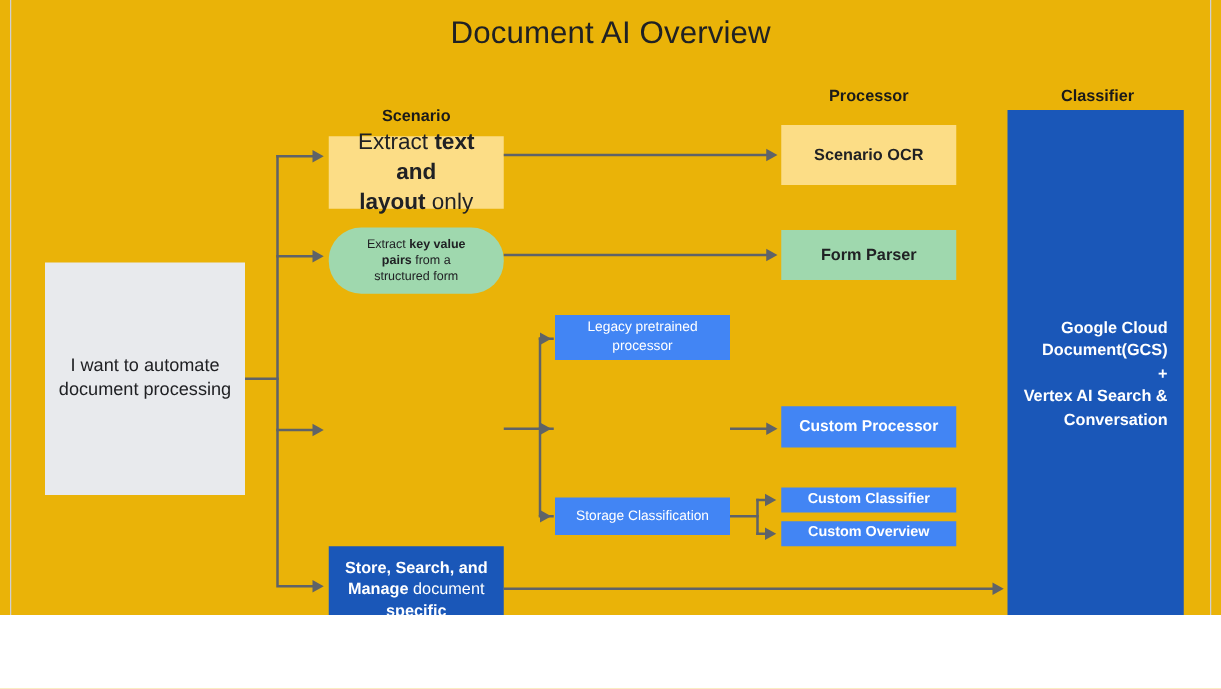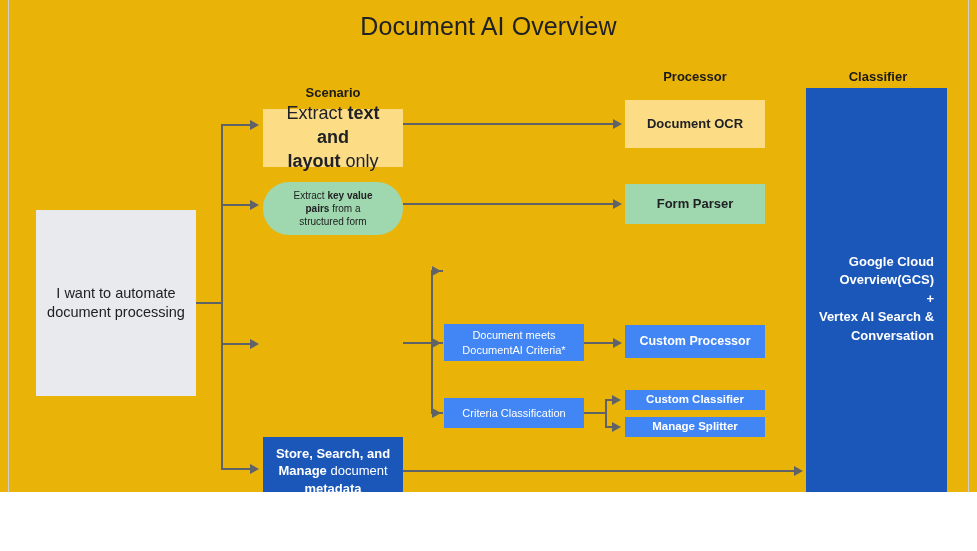--- a/index.html
+++ b/index.html
@@ -216,21 +216,21 @@
   <div class="node" id="node-extract-text">
     <span class="txt">Extract <b>text and<br>layout</b> only</span>
   </div>
 
   <div class="node" id="node-extract-kv">
     <span class="txt">Extract <b>key value<br>pairs</b> from a<br>structured form</span>
   </div>
 
 
   <div class="node" id="node-store-search">
-    <span class="txt"><b>Store, Search, and<br>Manage</b> document<br><b>metadata</b></span>
+    <span class="txt"><b>Store, Search, and<br>Manage</b> document<br><b>specific</b></span>
   </div>
 
   <div class="conn conn-h" style="left:403px; top:123px; width:212px;"></div>
   <div class="arrow" style="left:613px; top:119px;"></div>
 
   <div class="conn conn-h" style="left:403px; top:203px; width:212px;"></div>
   <div class="arrow" style="left:613px; top:199px;"></div>
 
   <div class="conn conn-h" style="left:403px; top:470px; width:393px;"></div>
   <div class="arrow" style="left:794px; top:466px;"></div>
@@ -240,62 +240,62 @@
 
   <div class="conn conn-h" style="left:431px; top:270px; width:12px;"></div>
   <div class="arrow" style="left:432px; top:266px;"></div>
 
   <div class="conn conn-h" style="left:431px; top:342px; width:12px;"></div>
   <div class="arrow" style="left:432px; top:338px;"></div>
 
   <div class="conn conn-h" style="left:431px; top:412px; width:12px;"></div>
   <div class="arrow" style="left:432px; top:408px;"></div>
 
-
-  <div class="node" id="node-criteria">
-    <span class="txt">Document meets<br>DocumentAI Criteria*</span>
-  </div>
+  <div class="node" id="node-legacy">
+    <span class="txt">Legacy pretrained<br>processor</span>
+  </div>
+
 
   <div class="node" id="node-classification">
-    <span class="txt">Criteria Classification</span>
+    <span class="txt">Storage Classification</span>
   </div>
 
   <div class="conn conn-h" style="left:584px; top:342px; width:31px;"></div>
   <div class="arrow" style="left:613px; top:338px;"></div>
 
   <div class="conn conn-h" style="left:584px; top:412px; width:23px;"></div>
   <div class="conn conn-v" style="left:605px; top:399px; height:29px;"></div>
   <div class="conn conn-h" style="left:605px; top:399px; width:12px;"></div>
   <div class="arrow" style="left:612px; top:395px;"></div>
   <div class="conn conn-h" style="left:605px; top:426px; width:12px;"></div>
   <div class="arrow" style="left:612px; top:422px;"></div>
 
   <div class="node" id="node-doc-ocr">
-    <span class="txt">Document OCR</span>
+    <span class="txt">Scenario OCR</span>
   </div>
 
   <div class="node" id="node-form-parser">
     <span class="txt">Form Parser</span>
   </div>
 
   <div class="node" id="node-custom-classifier">
     <span class="txt">Custom Classifier</span>
   </div>
 
   <div class="node" id="node-custom-processor">
     <span class="txt">Custom Processor</span>
   </div>
 
   <div class="node" id="node-custom-splitter">
-    <span class="txt">Manage Splitter</span>
+    <span class="txt">Custom Overview</span>
   </div>
 
   <div class="node" id="node-repository">
     <span class="txt">
       <span>Google Cloud</span><br>
-      <span>Overview(GCS)</span><br>
+      <span>Document(GCS)</span><br>
       <span>+</span><br>
       <span>Vertex AI Search &amp;</span><br>
       <span>Conversation</span>
     </span>
   </div>
 
 </div>
 
 </body></html>

